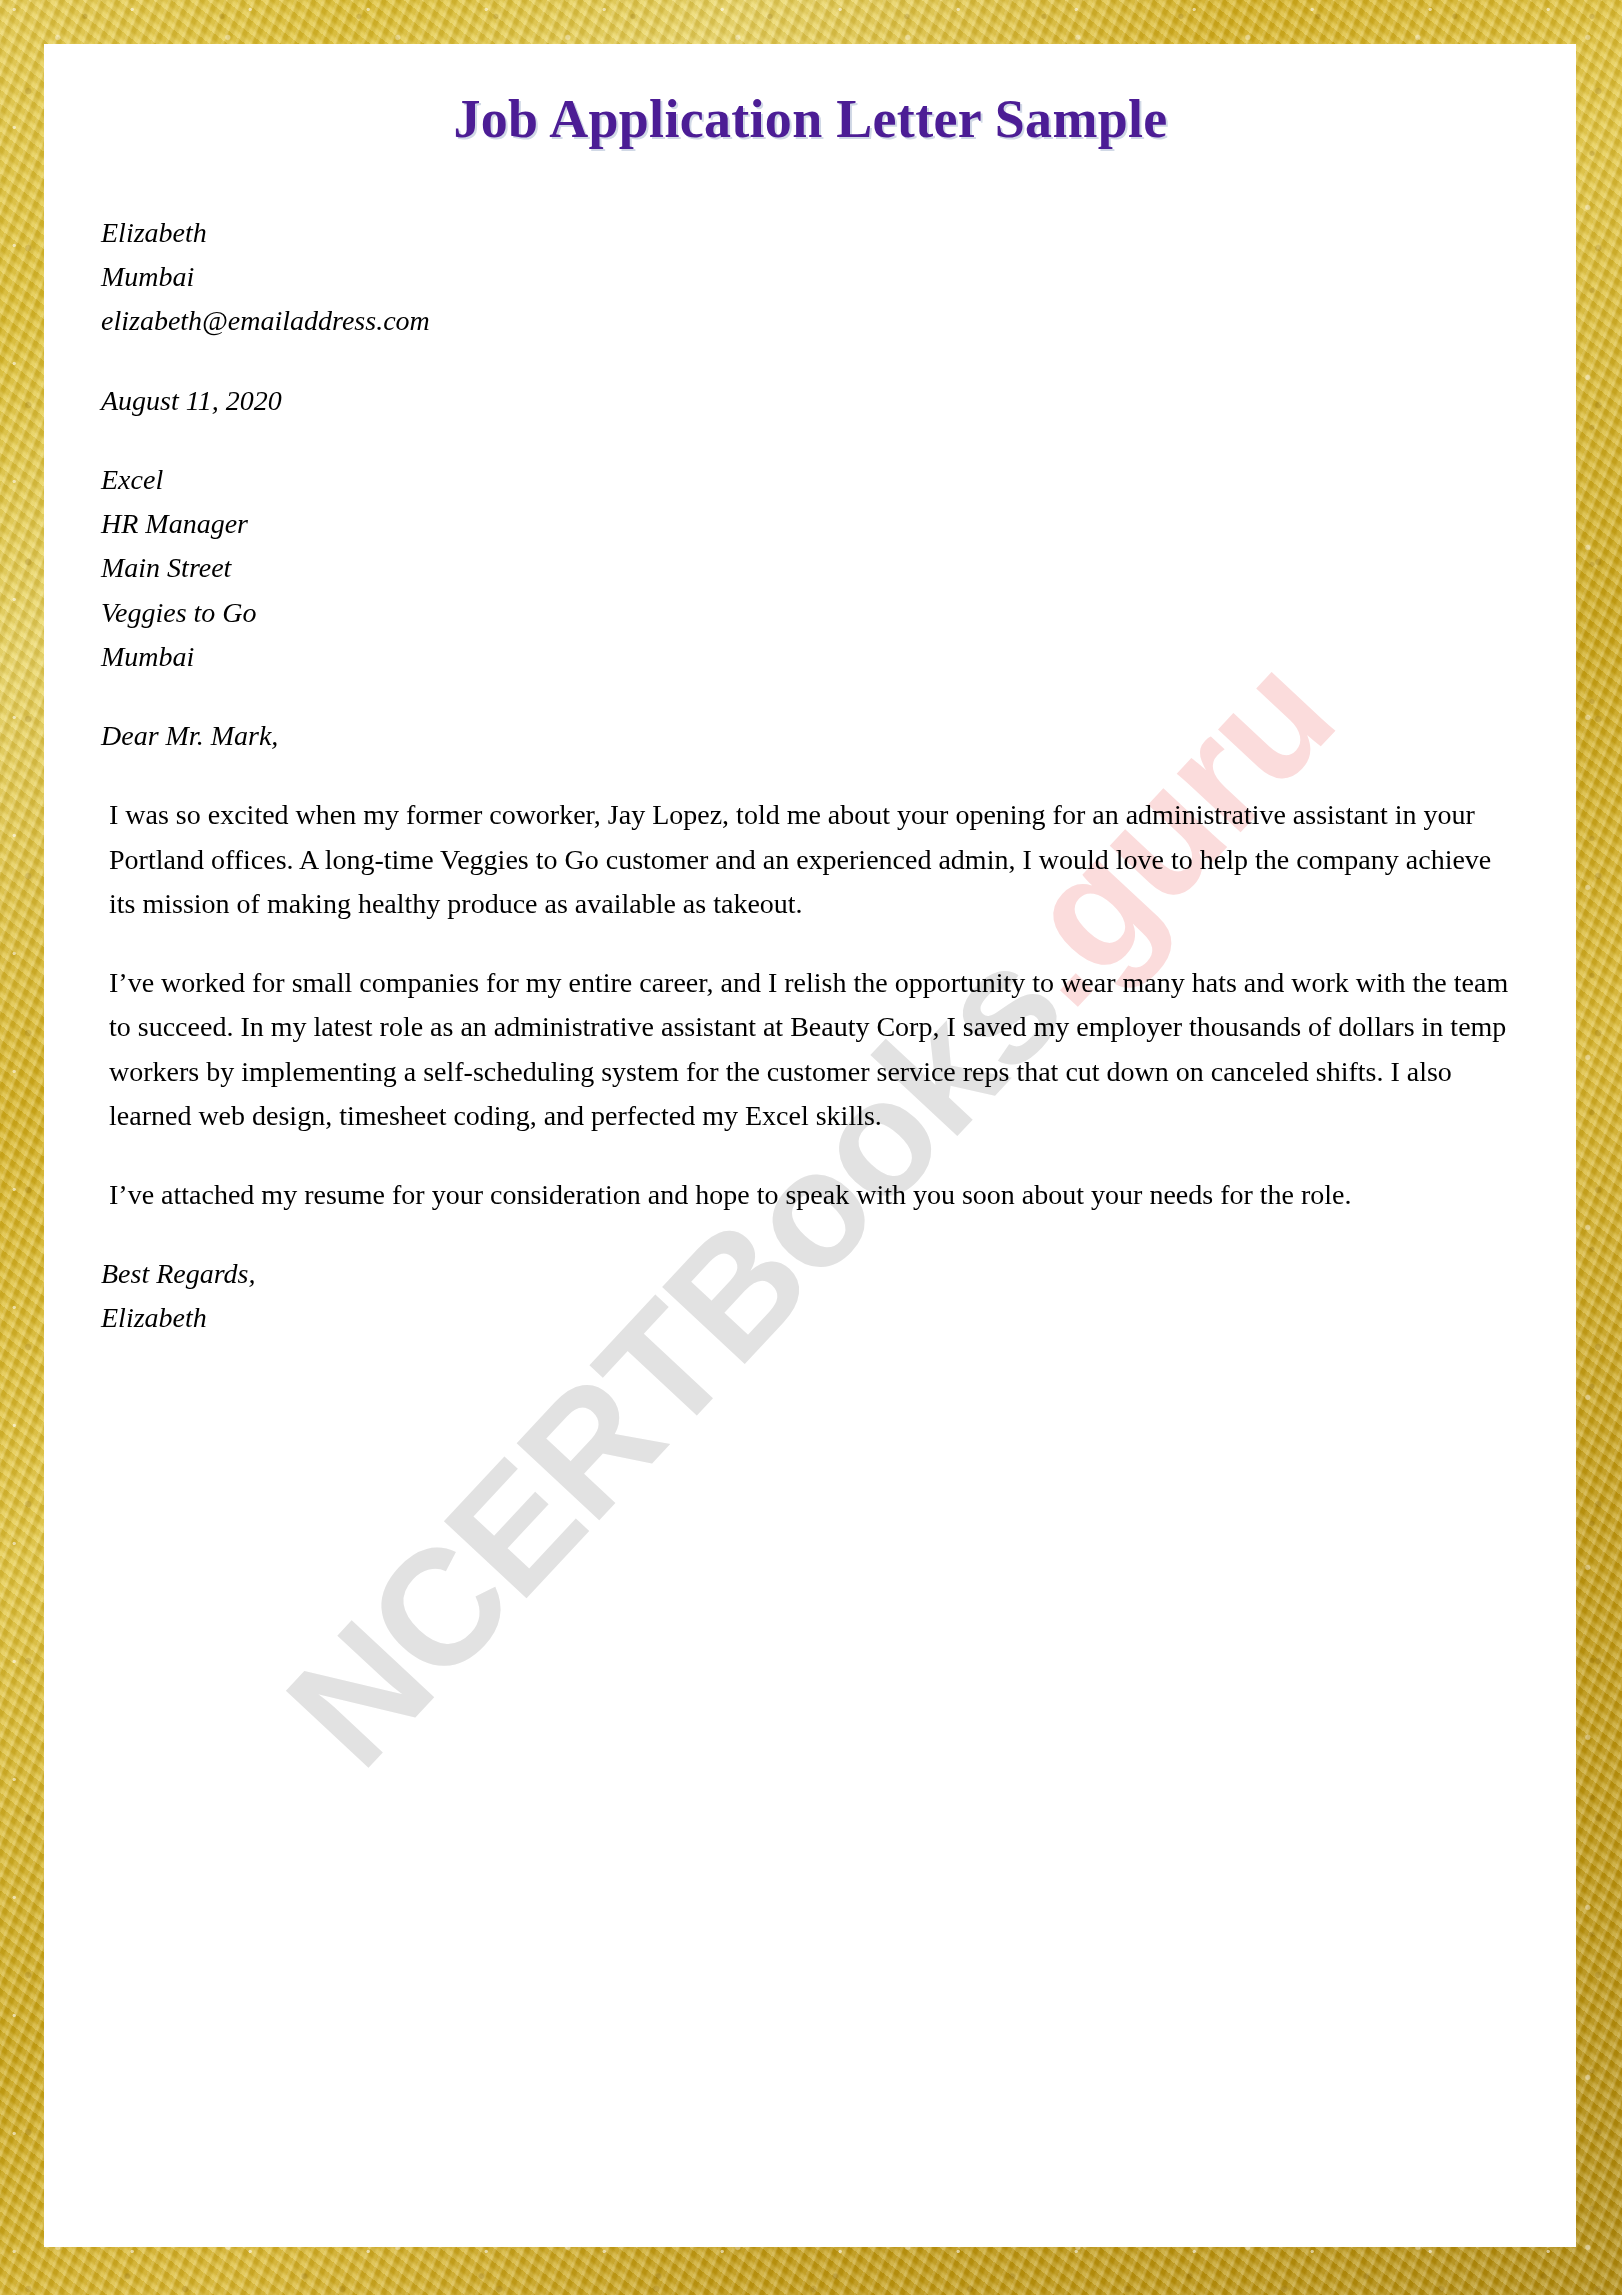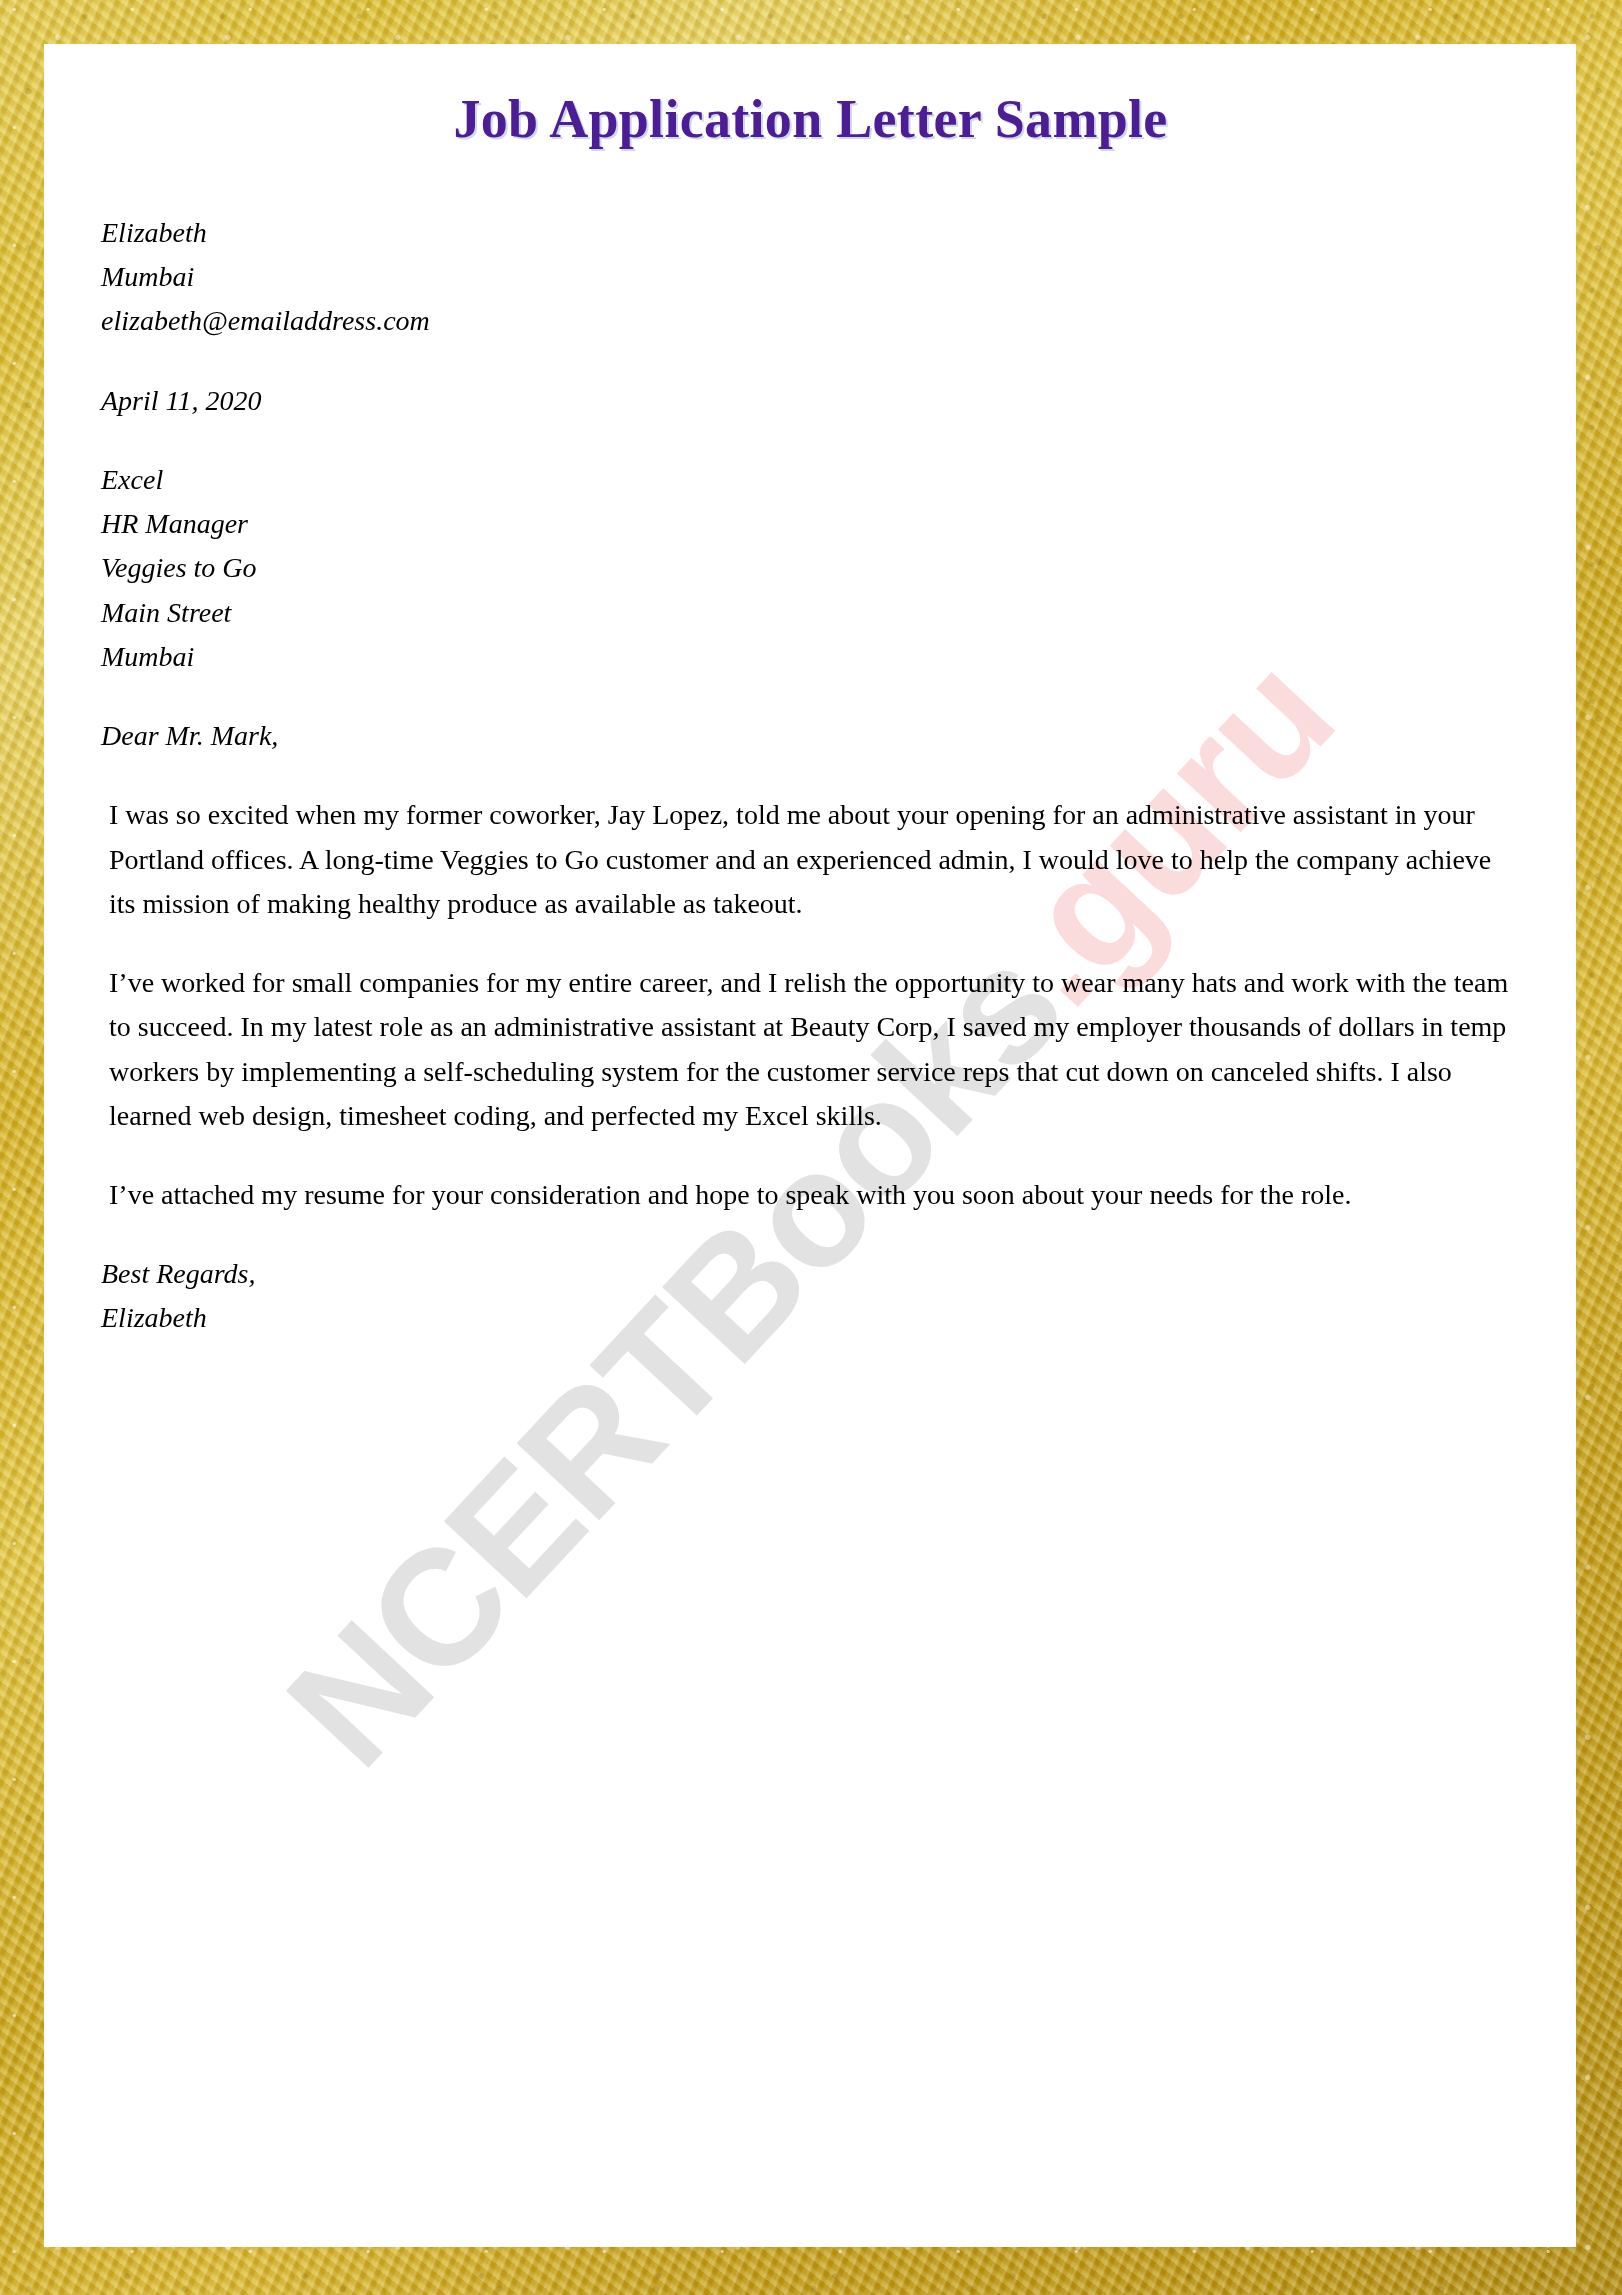--- a/index.html
+++ b/index.html
@@ -152,28 +152,28 @@
 
       <div class="letter-body">
 
         <div class="blk">
           <span class="line">Elizabeth</span>
           <span class="line">Mumbai</span>
           <span class="line">elizabeth@emailaddress.com</span>
         </div>
 
         <div class="blk">
-          <span class="line">April 11, 2020</span>
+          <span class="line">August 11, 2020</span>
         </div>
 
         <div class="blk">
           <span class="line">Excel</span>
           <span class="line">HR Manager</span>
+          <span class="line">Main Street</span>
           <span class="line">Veggies to Go</span>
-          <span class="line">Main Street</span>
           <span class="line">Mumbai</span>
         </div>
 
         <div class="blk">
           <span class="line">Dear Mr. Mark,</span>
         </div>
 
         <p class="para">I was so excited when my former coworker, Jay Lopez, told me about your opening for an administrative assistant in your Portland offices. A long-time Veggies to Go customer and an experienced admin, I would love to help the company achieve its mission of making healthy produce as available as takeout.</p>
         <p class="para">I’ve worked for small companies for my entire career, and I relish the opportunity to wear many hats and work with the team to succeed. In my latest role as an administrative assistant at Beauty Corp, I saved my employer thousands of dollars in temp workers by implementing a self-scheduling system for the customer service reps that cut down on canceled shifts. I also learned web design, timesheet coding, and perfected my Excel skills.</p>
         <p class="para">I’ve attached my resume for your consideration and hope to speak with you soon about your needs for the role.</p>

